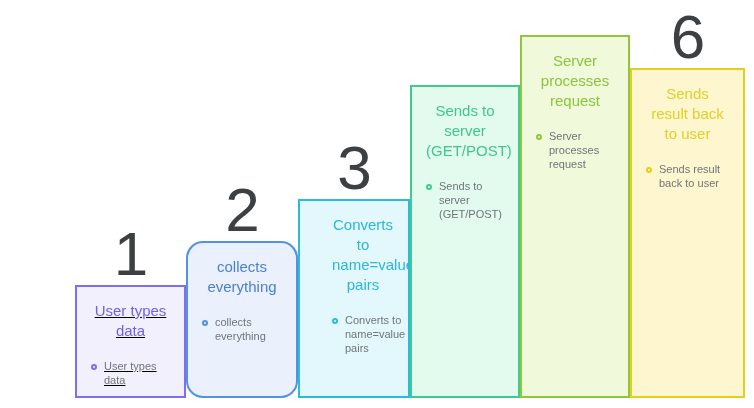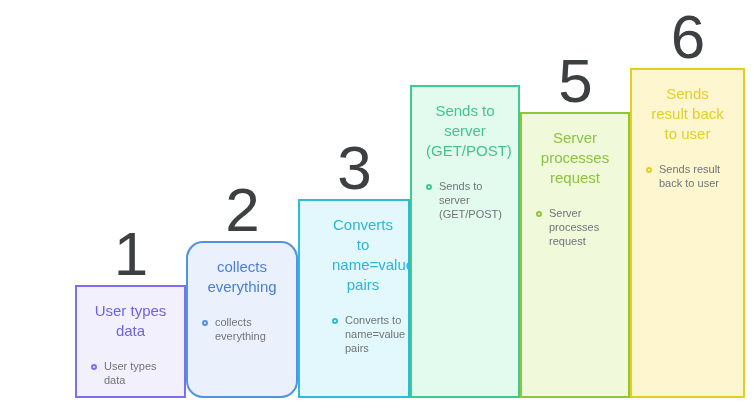--- a/index.html
+++ b/index.html
@@ -98,25 +98,25 @@
   #step-5 { left: 520px; width: 110px; height: 286px; }
   #step-6 { left: 630px; width: 115px; height: 330px; }
 
   #step-1 .step-number { bottom: 113px; }
   #step-2 .step-number { bottom: 157px; }
   #step-3 .step-number { bottom: 199px; }
   #step-4 .step-number { bottom: 243px; }
   #step-5 .step-number { bottom: 286px; }
   #step-6 .step-number { bottom: 330px; }
 
-  #step-1 .step-box { height: 113px; }
+  #step-1 .step-box { height: 113px; text-decoration: underline; }
   #step-2 .step-box { height: 157px; border-radius: 17px; }
   #step-3 .step-box { height: 199px; }
   #step-4 .step-box { height: 313px; }
-  #step-5 .step-box { height: 286px; }
+  #step-5 .step-box { height: 363px; }
   #step-6 .step-box { height: 330px; }
 
   
   #step-1 .step-box { border-color: #7c6ff0; background: #f2f0fd; }
   #step-1 .step-title { color: #6f63e0; }
   #step-1 .bullet-marker { color: #7c6ff0; }
 
   #step-2 .step-box { border-color: #5392e0; background: #eaf1fc; }
   #step-2 .step-title { color: #4a7fd4; }
   #step-2 .bullet-marker { color: #5392e0; }

